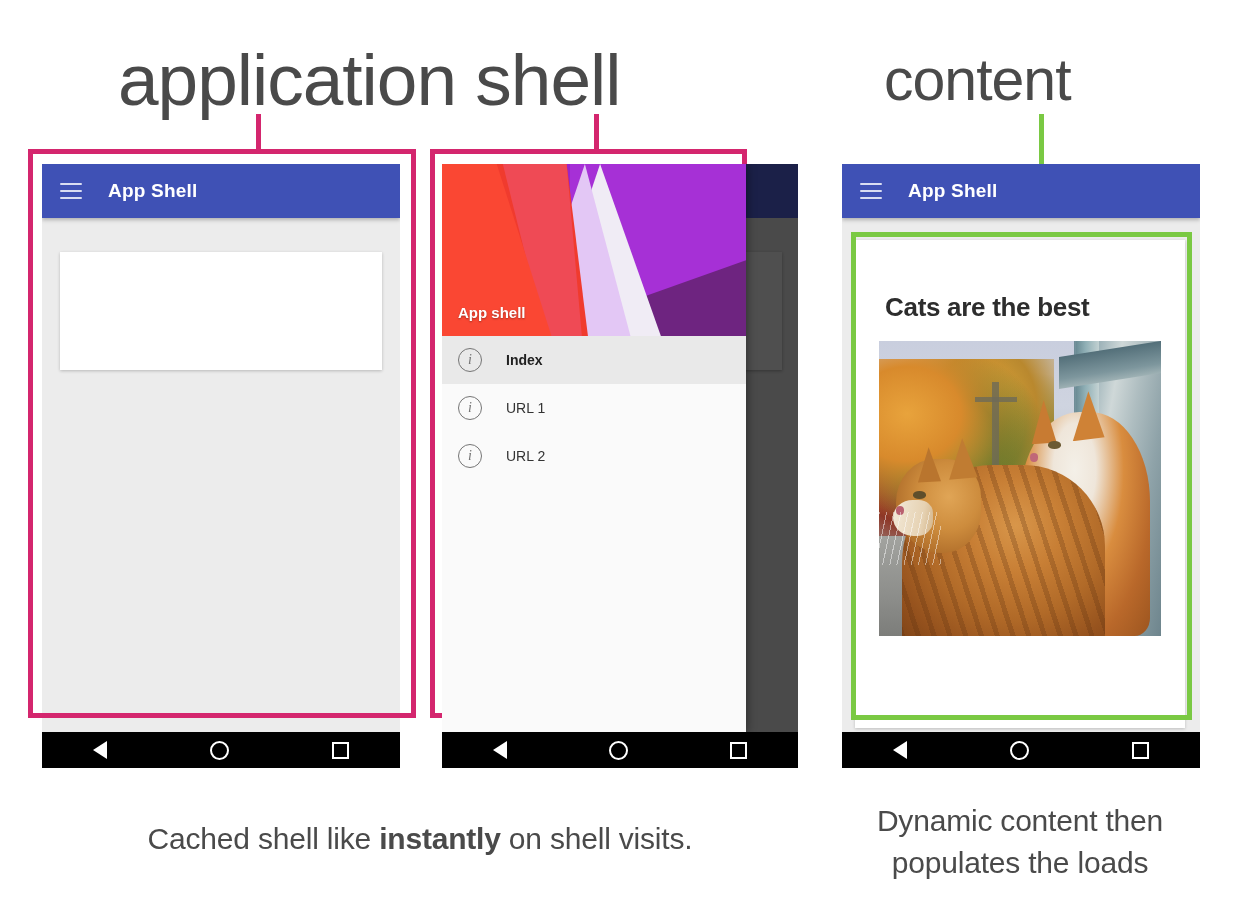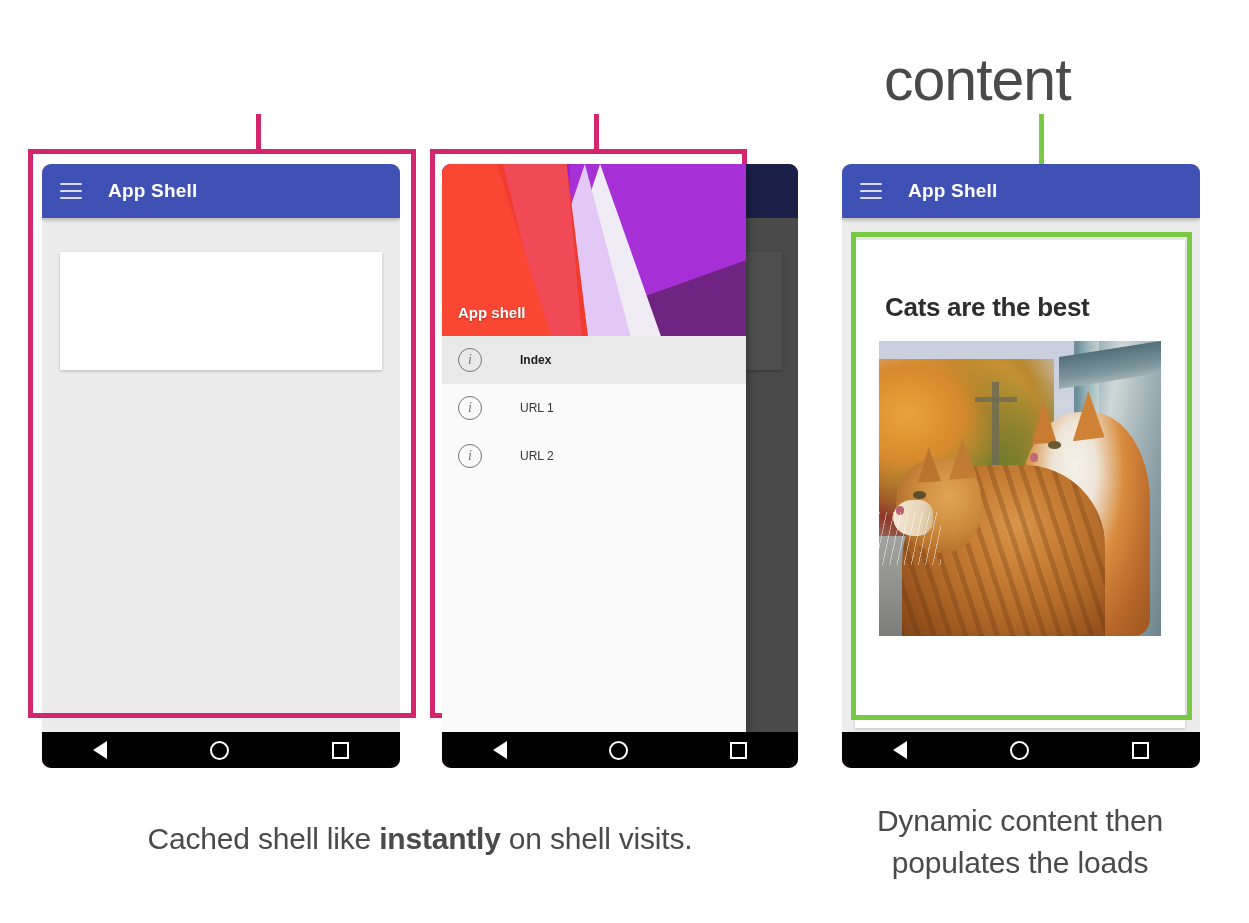--- a/index.html
+++ b/index.html
@@ -60,21 +60,20 @@
 
   #connector-shell-1 { left: 256px; top: 114px; height: 38px; }
   #connector-shell-2 { left: 594px; top: 114px; height: 38px; }
   #connector-content { left: 1039px; top: 114px; height: 122px; }
 
   
   .phone {
     position: absolute;
     background: #fca5a5;
     overflow: hidden;
-    border-radius: 9px;
   }
   #phone-shell   { left: 42px;  top: 164px; width: 358px; height: 604px; }
   #phone-drawer  { left: 442px; top: 164px; width: 356px; height: 604px; }
   #phone-content { left: 842px; top: 164px; width: 358px; height: 604px; }
 
   .phone-screen {
     position: absolute;
     left: 0; right: 0; top: 0;
     bottom: 36px;
     background: #ececec;
@@ -176,22 +175,22 @@
     border-radius: 50%;
     color: #757575;
     font-family: "Liberation Serif", serif;
     font-size: 14px;
     line-height: 21px;
     text-align: center;
     flex: 0 0 auto;
     font-style: italic;
   }
   .drawer-item-label {
-    margin-left: 38px;
-    font-size: 12px;
+    margin-left: 24px;
+    font-size: 14px;
     color: #333333;
   }
   .drawer-item.active .drawer-item-label { font-weight: bold; color: #212121; }
 
   
   #content-sheet {
     position: absolute;
     left: 13px; top: 76px;
     width: 330px; bottom: 4px;
     background: #ffffff;
@@ -267,20 +266,21 @@
     width: 380px;
     text-align: center;
     line-height: 42px;
   }
 </style>
 </head>
 <body>
 
 <div class="stage">
 
+  <div class="heading" id="heading-shell">application shell</div>
   <div class="heading" id="heading-content">content</div>
 
   <div class="connector pink" id="connector-shell-1"></div>
   <div class="connector pink" id="connector-shell-2"></div>
   <div class="connector green" id="connector-content"></div>
 
   <div class="phone" id="phone-shell">
     <div class="phone-screen">
       <div class="appbar">
         <div class="hamburger-icon">

